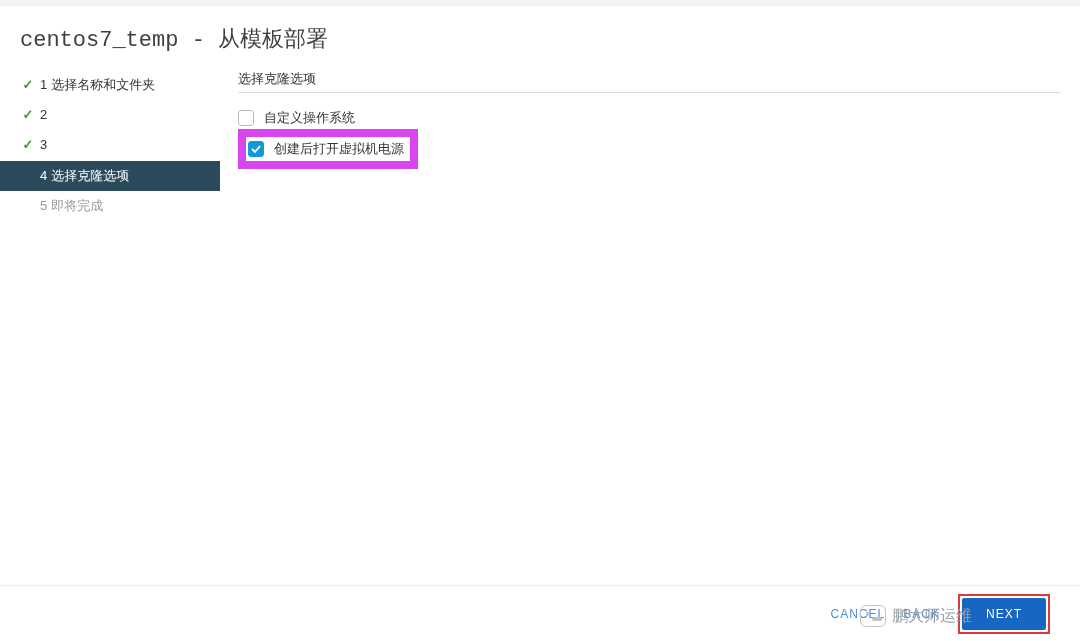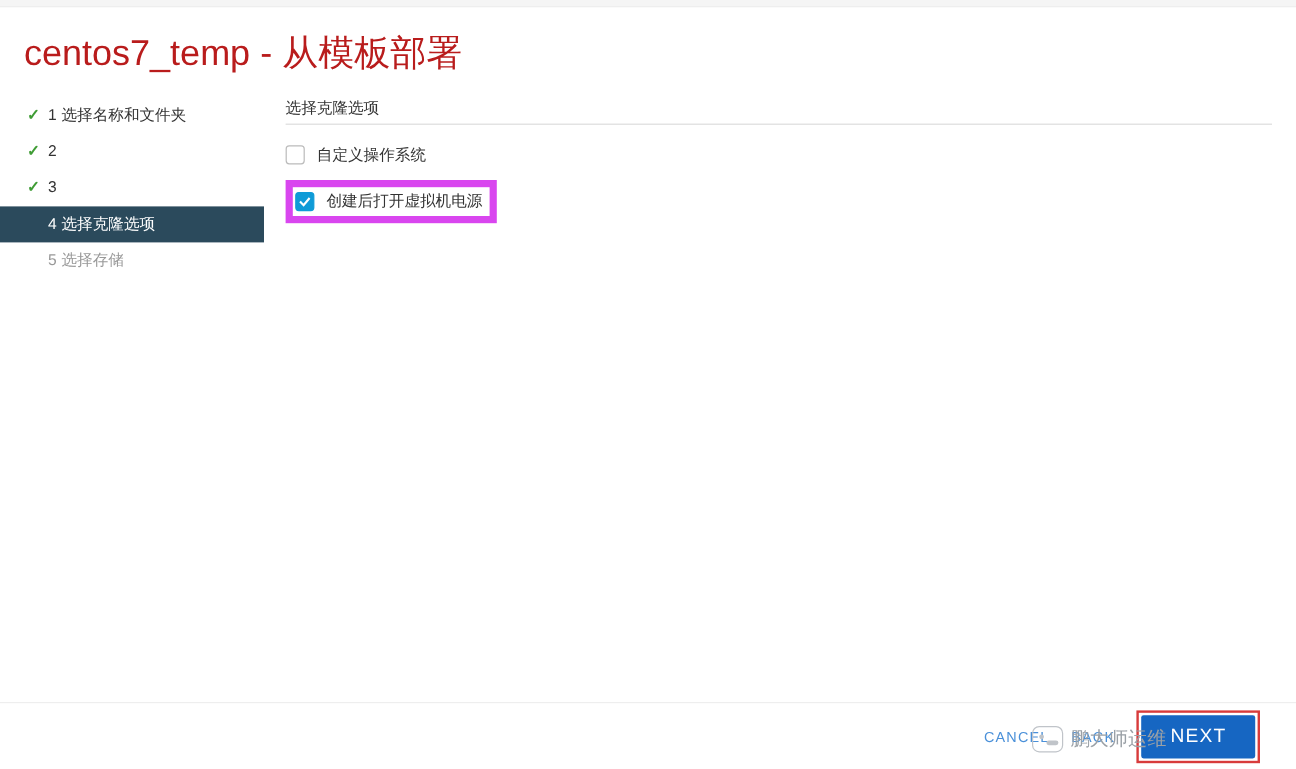--- a/index.html
+++ b/index.html
@@ -13,23 +13,24 @@
       position: relative;
       overflow: hidden;
     }
     .topline {
       height: 6px;
       background: #f5f5f5;
       border-bottom: 1px solid #eee;
     }
     .dialog-title {
       padding: 18px 20px 12px 20px;
-      font-size: 30px;
+      font-size: 22px;
       font-weight: 300;
-      color: #b91c1c;
+      color: #404040;
+      font-family: Liberation Mono, monospace;
     }
     .body-wrap {
       display: flex;
       height: 520px;
     }
     .sidebar {
       width: 220px;
       flex-shrink: 0;
       padding: 4px 0;
     }
@@ -79,21 +80,21 @@
       padding-bottom: 10px;
     }
     .hr {
       border: none;
       border-top: 1px solid #ddd;
       margin: 0 0 14px 0;
     }
     .options {
       display: flex;
       flex-direction: column;
-      gap: 10px;
+      gap: 0;
     }
     .opt-row {
       display: flex;
       align-items: center;
       gap: 10px;
       padding: 2px 0;
     }
     .cbox {
       width: 16px;
       height: 16px;
@@ -109,21 +110,21 @@
       background: #0f9bd7;
       border-color: #0f9bd7;
     }
     .cbox.checked svg { display: block; }
     .cbox svg { display: none; width: 10px; height: 10px; }
     .opt-label {
       font-size: 13px;
       color: #333;
     }
     .highlight-box {
-      border: 6px solid #d946ef;
+      border: 8px solid #d946ef;
       padding: 3px 6px 3px 2px;
       display: inline-flex;
       align-items: center;
       gap: 10px;
     }
     .footer {
       position: absolute;
       bottom: 0;
       left: 0;
       right: 0;
@@ -141,21 +142,21 @@
       letter-spacing: 1px;
       cursor: pointer;
       background: none;
       border: none;
     }
     .btn-primary {
       background: #1666c2;
       color: #fff;
       border: none;
       padding: 9px 24px;
-      font-size: 16px;
+      font-size: 12px;
       letter-spacing: 1px;
       cursor: pointer;
       border-radius: 2px;
     }
     .highlight-next {
       border: 2px solid #d83b3b;
       padding: 2px;
       display: inline-block;
     }
     .watermark {
@@ -214,21 +215,21 @@
       <span class="num">3</span>
     </div>
     <div class="step active">
       <span class="chk">✓</span>
       <span class="num">4</span>
       <span class="lbl">选择克隆选项</span>
     </div>
     <div class="step pending">
       <span class="chk">✓</span>
       <span class="num">5</span>
-      <span class="lbl">选择存储</span>
+      <span class="lbl">即将完成</span>
     </div>
   </div>
 
   <div class="main">
     <div class="section-title">选择克隆选项</div>
     <hr class="hr">
 
     <div class="options">
 
       <label class="opt-row">

